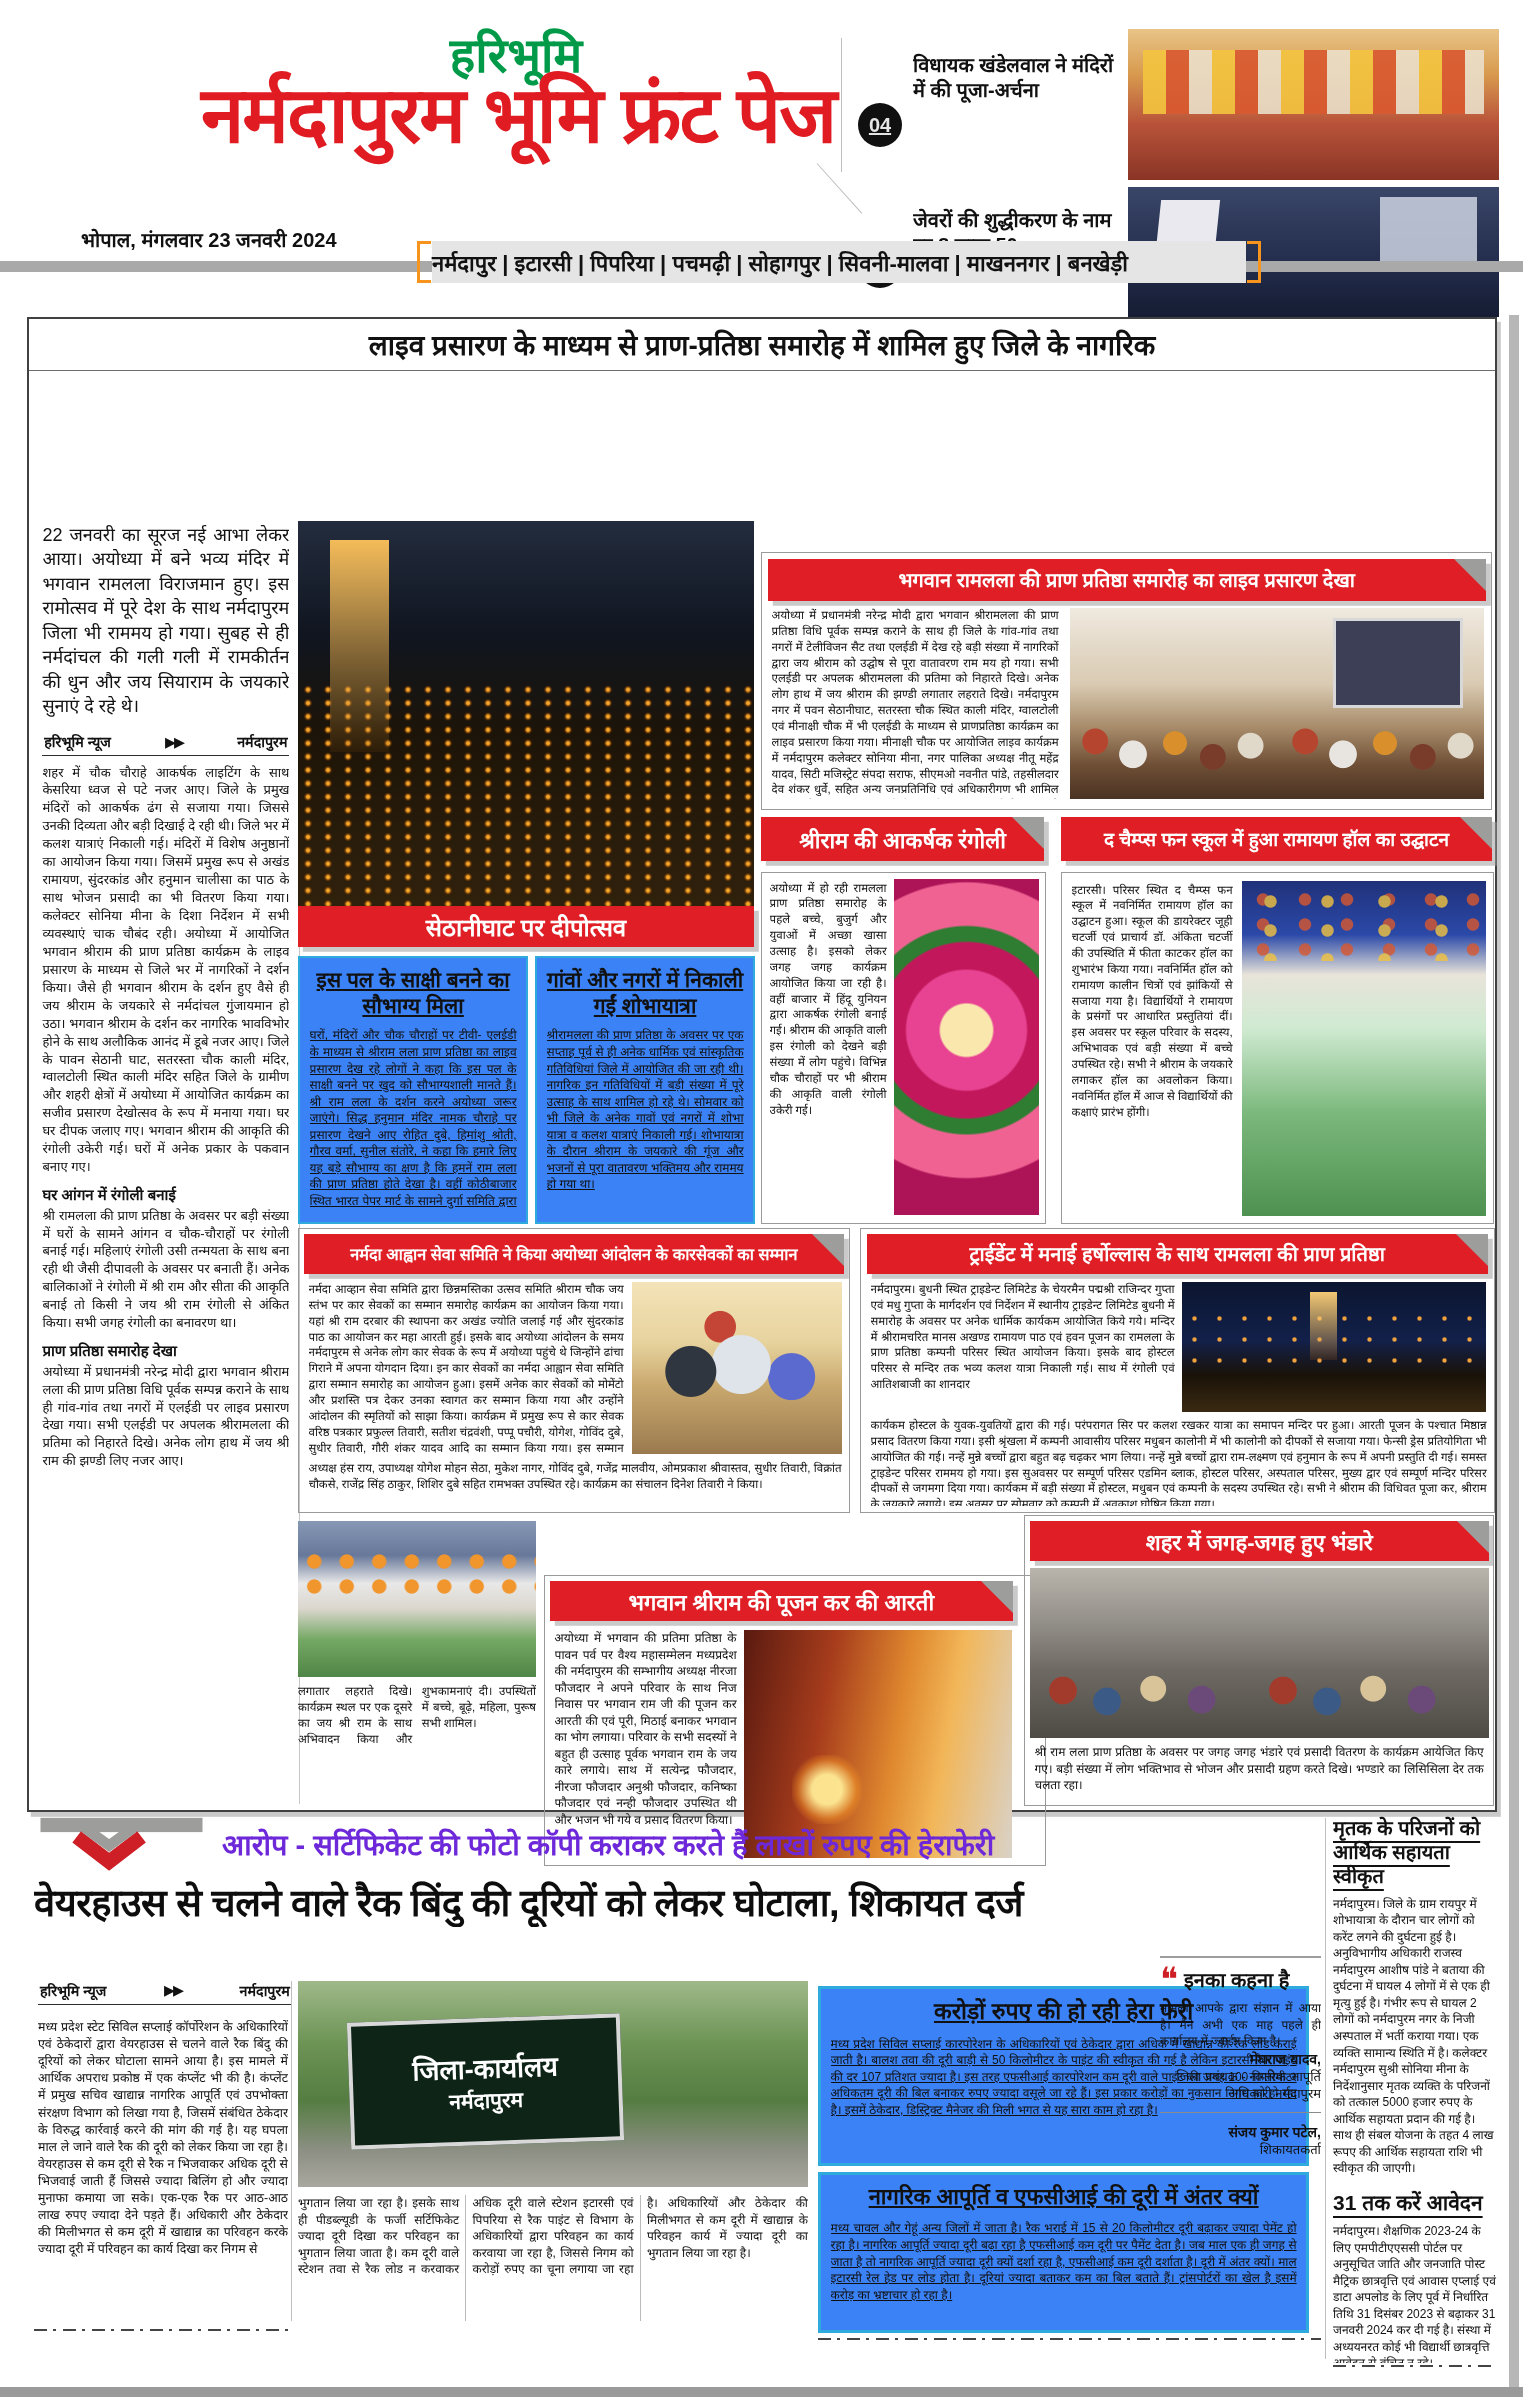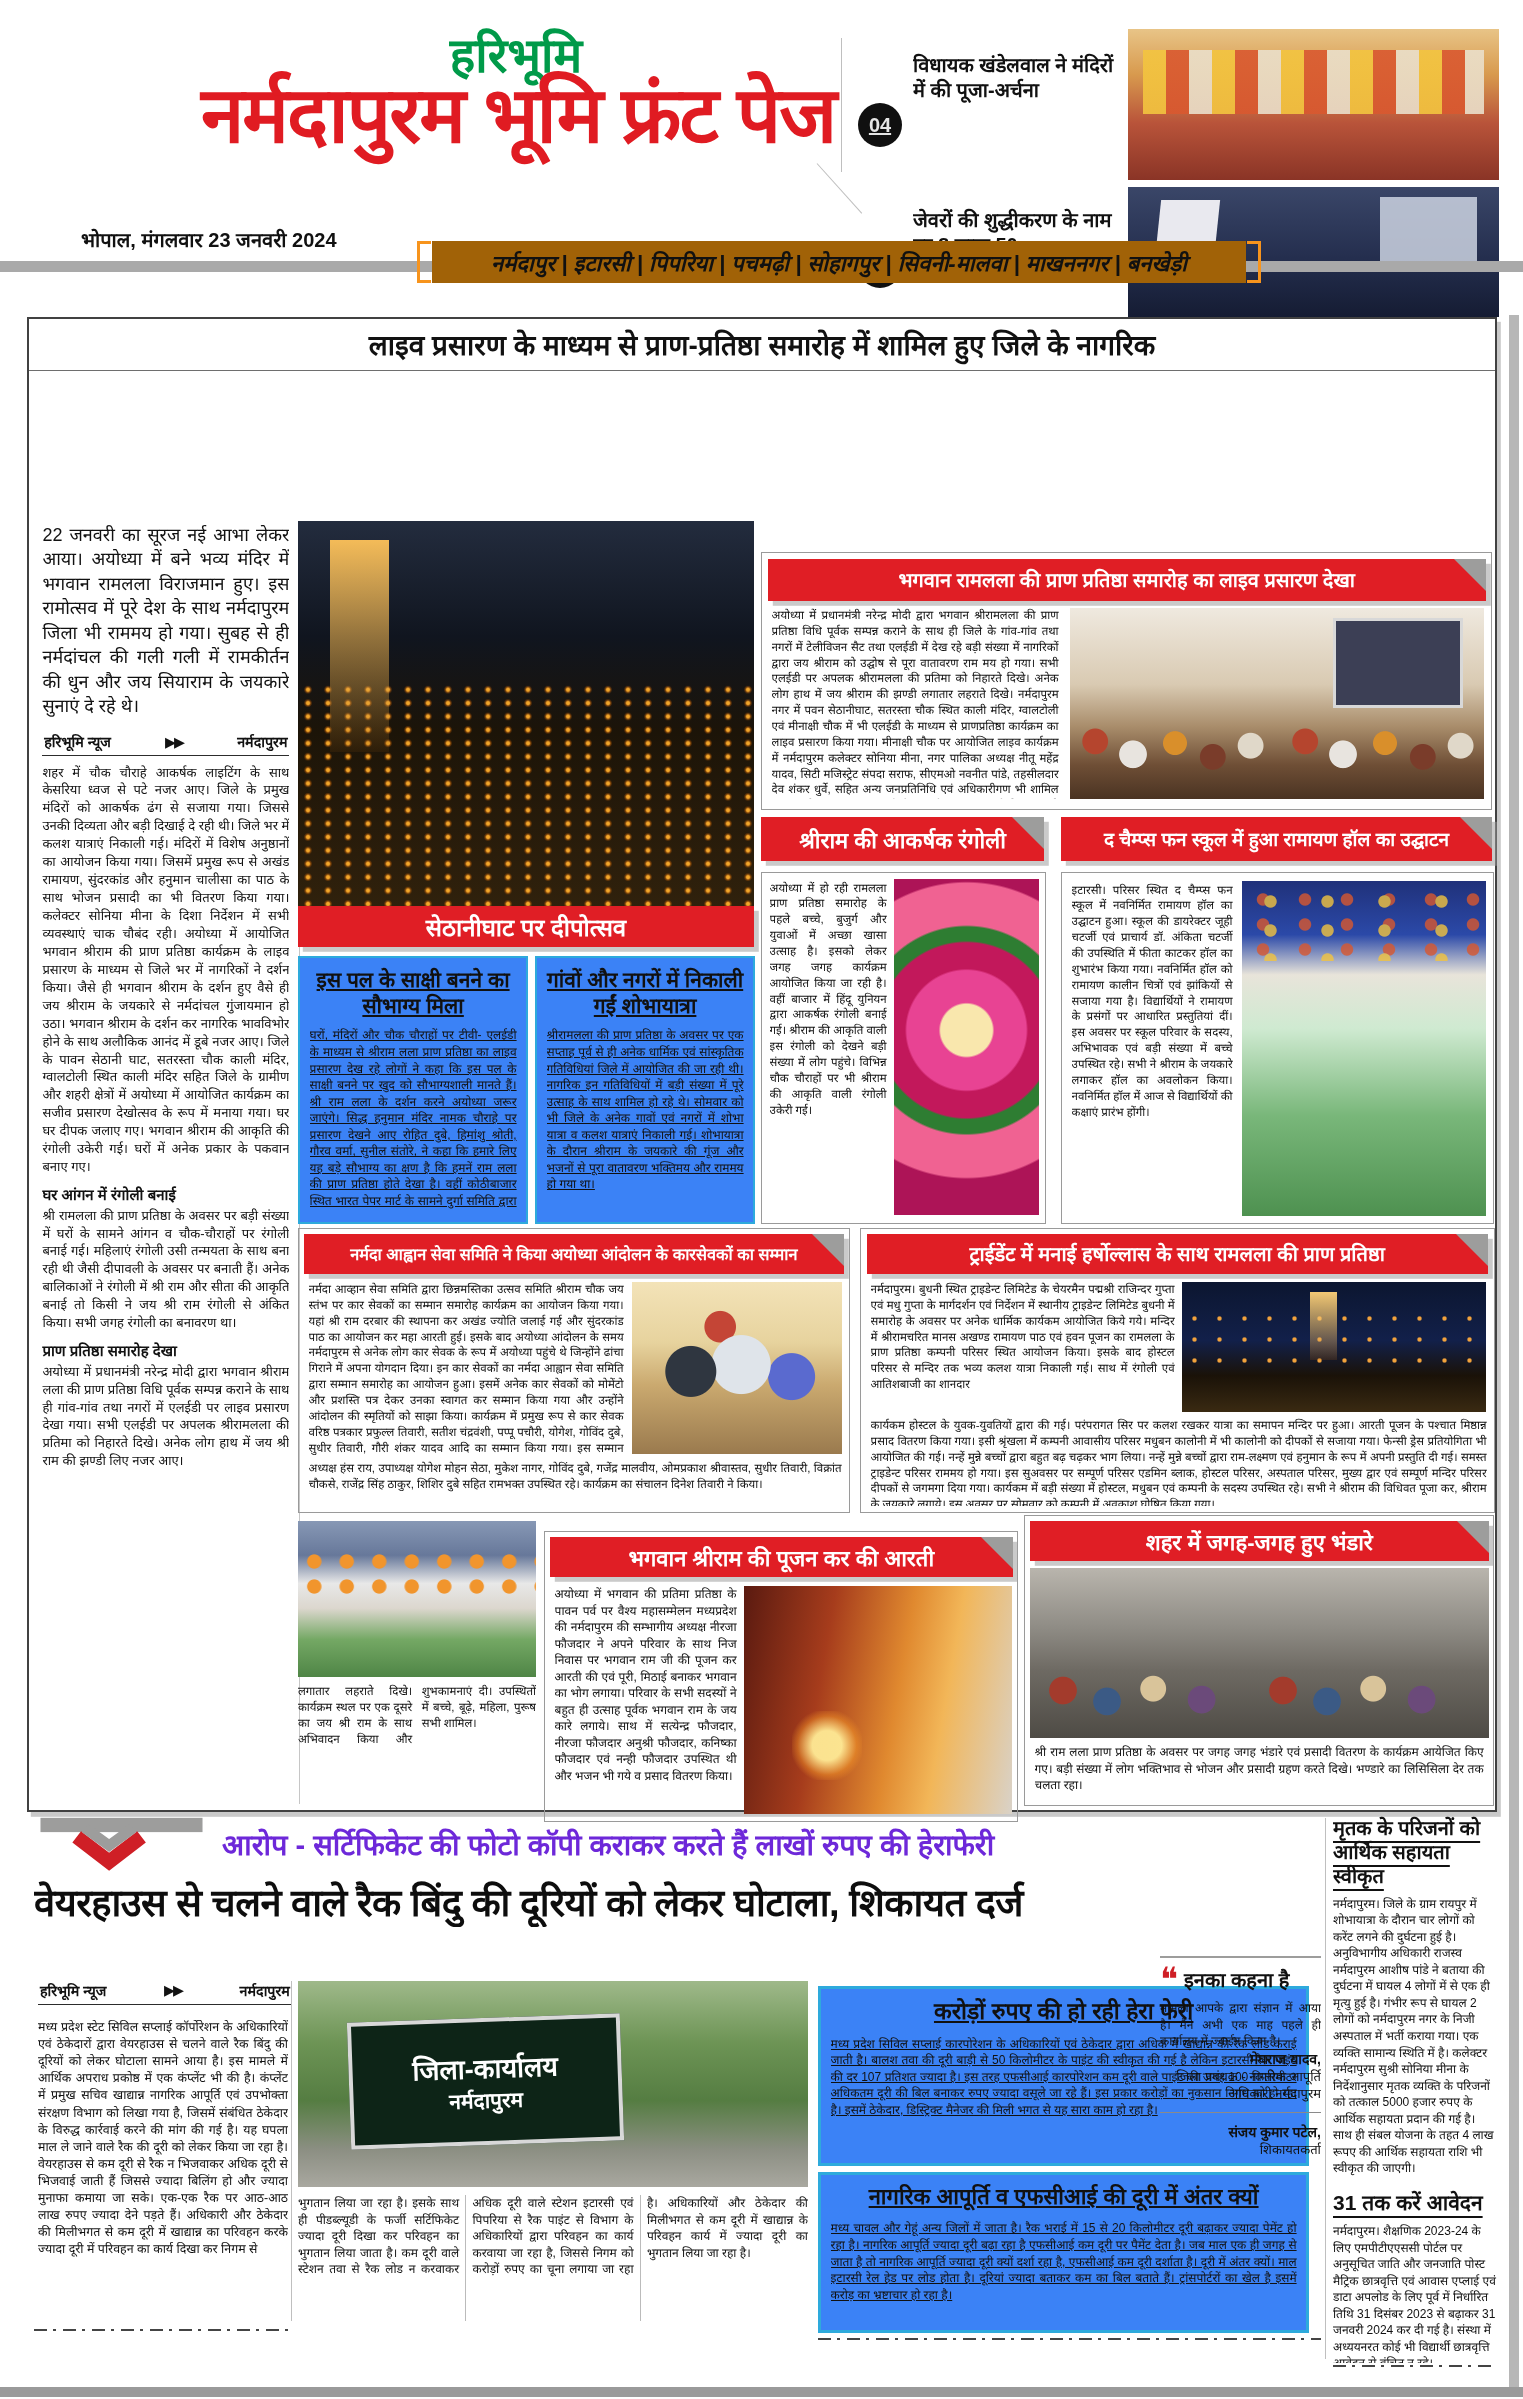--- a/index.html
+++ b/index.html
@@ -9,22 +9,22 @@
   .ph{position:absolute;overflow:hidden;}
   .ph::selection{background:none;}
   
   .logo{font-weight:800;text-align:center;}
   .mtitle{font-weight:800;white-space:nowrap;text-align:center;line-height:1;letter-spacing:-1.9px;}
   .dateline{font-weight:700;}
   .tnum{width:44px;height:44px;border-radius:50%;background:#101010;color:#e5e5e5;display:flex;
         align-items:center;justify-content:center;font-size:20px;font-weight:700;text-decoration:underline;}
   .ttext{font-size:20px;font-weight:700;line-height:1.25;}
   .towns-bar{background:#a9a9a9;}
-  .towns-box{background:#a16207;display:flex;align-items:center;justify-content:center;
-             font-size:22px;font-weight:700;white-space:nowrap;font-style:italic;}
+  .towns-box{background:#e5e5e5;display:flex;align-items:center;
+             font-size:22px;font-weight:700;white-space:nowrap;}
   .towns-box::before,.towns-box::after{content:"";position:absolute;top:0;bottom:0;width:11.5px;
              border:3.8px solid #f7941d;}
   .towns-box::before{left:-15.3px;border-right:none;}
   .towns-box::after{right:-15.3px;border-left:none;}
   
   .mainbox{position:absolute;left:27px;top:317px;width:1466px;height:1491px;
            border:2.9px solid #414141;box-shadow:3.8px 4.8px 0 #c9c9c9;background:#fff;}
   .kicker{position:absolute;left:0;top:5.7px;width:100%;text-align:center;font-size:28px;font-weight:700;
           border-bottom:1.9px solid #6e6e6e;padding-bottom:7.6px;}
   .headline{position:absolute;left:9.6px;top:52px;width:1447px;height:145px;overflow:hidden;
@@ -212,21 +212,21 @@
         <span>ट्राईडेंट में मनाई हर्षोल्लास के साथ रामलला की प्राण प्रतिष्ठा</span>
       </div>
       <div class="body" style="position:absolute;left:9.6px;top:53px;width:304px;height:132px;font-size:11.5px;">नर्मदापुरम। बुधनी स्थित ट्राइडेन्ट लिमिटेड के चेयरमैन पद्मश्री राजिन्दर गुप्ता एवं मधु गुप्ता के मार्गदर्शन एवं निर्देशन में स्थानीय ट्राइडेन्ट लिमिटेड बुधनी में समारोह के अवसर पर अनेक धार्मिक कार्यकम आयोजित किये गये। मन्दिर में श्रीरामचरित मानस अखण्ड रामायण पाठ एवं हवन पूजन का रामलला के प्राण प्रतिष्ठा कम्पनी परिसर स्थित आयोजन किया। इसके बाद होस्टल परिसर से मन्दिर तक भव्य कलश यात्रा निकाली गई। साथ में रंगोली एवं आतिशबाजी का शानदार</div>
       <div class="ph p-trident" style="left:321px;top:53px;width:304px;height:130px;"></div>
       <div class="body" style="position:absolute;left:9.6px;top:189px;width:616px;height:88px;font-size:11.5px;">कार्यकम होस्टल के युवक-युवतियों द्वारा की गई। परंपरागत सिर पर कलश रखकर यात्रा का समापन मन्दिर पर हुआ। आरती पूजन के पश्चात मिष्ठान्न प्रसाद वितरण किया गया। इसी श्रृंखला में कम्पनी आवासीय परिसर मधुबन कालोनी में भी कालोनी को दीपकों से सजाया गया। फेन्सी ड्रेस प्रतियोगिता भी आयोजित की गई। नन्हें मुन्ने बच्चों द्वारा बहुत बढ़ चढ़कर भाग लिया। नन्हें मुन्ने बच्चों द्वारा राम-लक्ष्मण एवं हनुमान के रूप में अपनी प्रस्तुति दी गई। समस्त ट्राइडेन्ट परिसर राममय हो गया। इस सुअवसर पर सम्पूर्ण परिसर एडमिन ब्लाक, होस्टल परिसर, अस्पताल परिसर, मुख्य द्वार एवं सम्पूर्ण मन्दिर परिसर दीपकों से जगमगा दिया गया। कार्यकम में बड़ी संख्या में होस्टल, मधुबन एवं कम्पनी के सदस्य उपस्थित रहे। सभी ने श्रीराम की विधिवत पूजा कर, श्रीराम के जयकारे लगाये। इस अवसर पर सोमवार को कम्पनी में अवकाश घोषित किया गया।</div>
     </div>
 
     <div class="ph p-parade" style="left:269px;top:1202px;width:238px;height:156px;"></div>
     <div class="body capcols" style="position:absolute;left:269px;top:1365px;width:238px;height:119px;font-size:11.5px;">लगातार लहराते दिखे। कार्यक्रम स्थल पर एक दूसरे का जय श्री राम के साथ अभिवादन किया और शुभकामनाएं दी। उपस्थितों में बच्चे, बूढ़े, महिला, पुरूष सभी शामिल।</div>
 
-    <div class="abs hairbox" style="left:515px;top:1212px;width:472px;height:289px;">
+    <div class="abs hairbox" style="left:515px;top:1256px;width:472px;height:289px;padding-left:28px;">
       <div class="band" style="left:4.8px;top:4.8px;width:463px;height:40px;font-size:22px;">
         <span>भगवान श्रीराम की पूजन कर की आरती</span>
       </div>
       <div class="body" style="position:absolute;left:9.6px;top:54px;width:182px;height:228px;font-size:12px;">अयोध्या में भगवान की प्रतिमा प्रतिष्ठा के पावन पर्व पर वैश्य महासम्मेलन मध्यप्रदेश की नर्मदापुरम की सम्भागीय अध्यक्ष नीरजा फौजदार ने अपने परिवार के साथ निज निवास पर भगवान राम जी की पूजन कर आरती की एवं पूरी, मिठाई बनाकर भगवान का भोग लगाया। परिवार के सभी सदस्यों ने बहुत ही उत्साह पूर्वक भगवान राम के जय कारे लगाये। साथ में सत्येन्द्र फौजदार, नीरजा फौजदार अनुश्री फौजदार, कनिष्का फौजदार एवं नन्ही फौजदार उपस्थित थी और भजन भी गये व प्रसाद वितरण किया।</div>
       <div class="ph p-aarti" style="left:199px;top:54px;width:268px;height:228px;"></div>
     </div>
 
     <div class="abs hairbox" style="left:995px;top:1196px;width:468px;height:289px;">
       <div class="band" style="left:4.8px;top:4.8px;width:459px;height:40px;font-size:22px;">
         <span>शहर में जगह-जगह हुए भंडारे</span>

